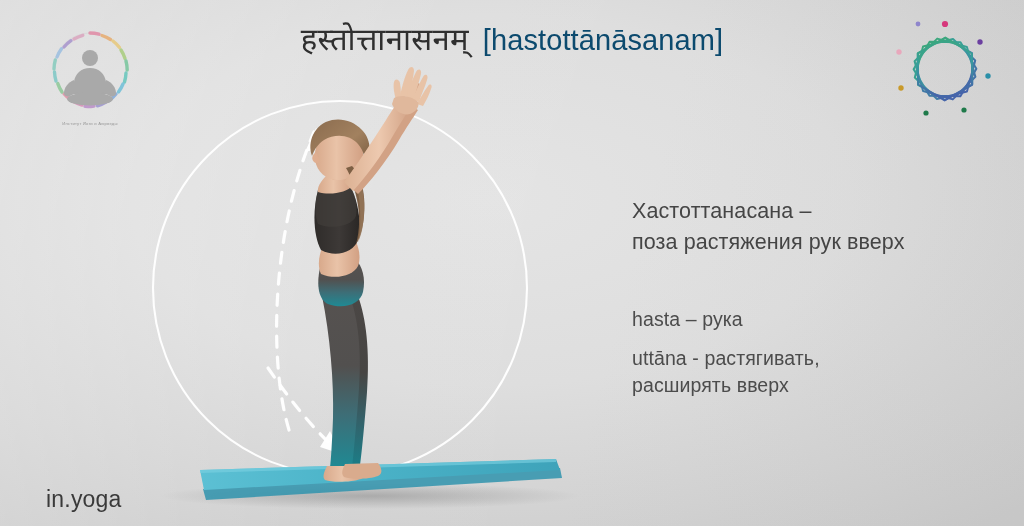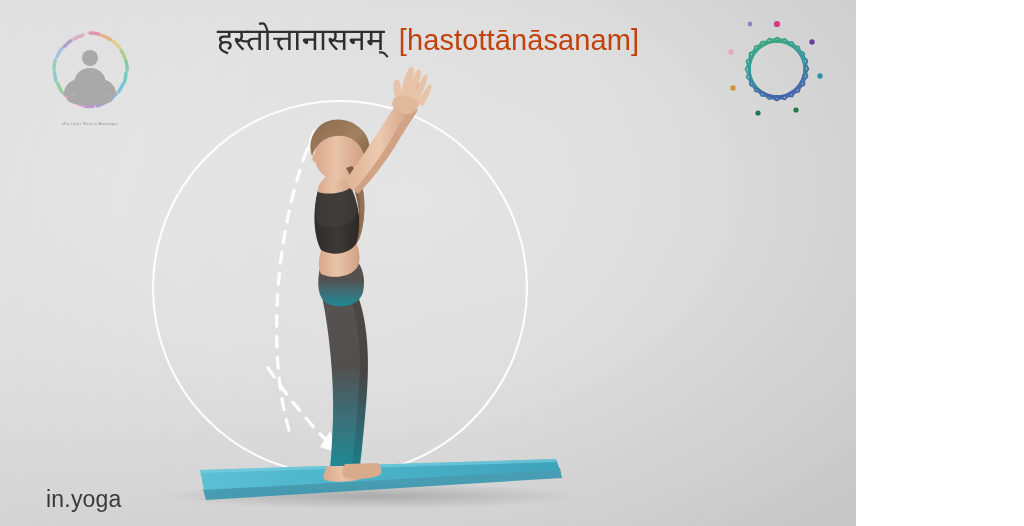--- a/index.html
+++ b/index.html
@@ -2,21 +2,21 @@
 <html><head>
 <meta charset="utf-8">
 <style>
   html, body {
     margin: 0;
     padding: 0;
     background: #ffffff;
   }
   #stage {
     position: relative;
-    width: 856px;
+    width: 1024px;
     height: 526px;
     overflow: hidden;
     font-family: "Liberation Sans", sans-serif;
     background: #dcdcdc;
   }
   
   .bg-base {
     position: absolute;
     inset: 0;
     background:
@@ -41,21 +41,21 @@
   }
   .title-dev {
     font-family: "Liberation Serif", "DejaVu Sans", serif;
     font-size: 31px;
     color: #2f2f2f;
     letter-spacing: 0.3px;
     line-height: 1;
   }
   .title-iast {
     font-size: 29px;
-    color: #c2410c;
+    color: #0c4a6e;
     letter-spacing: 0.1px;
     line-height: 1;
   }
   
   .logo-left {
     position: absolute;
     left: 36px;
     top: 22px;
     width: 108px;
     height: 104px;
@@ -327,16 +327,25 @@
         <circle cx="96" cy="60" r="2.7" fill="#2a8fa8"></circle>
         <circle cx="72" cy="94" r="2.6" fill="#1f7a4a"></circle>
         <circle cx="34" cy="97" r="2.6" fill="#1f7a4a"></circle>
         <circle cx="9" cy="72" r="2.7" fill="#c99a2a"></circle>
         <circle cx="7" cy="36" r="2.7" fill="#e8a8bc"></circle>
         <circle cx="26" cy="8" r="2.4" fill="#8f86cc"></circle>
       </g>
     </svg>
   </div>
 
+  <div class="copy">
+    <p class="lead">Хастоттанасана –</p>
+    <p class="lead">поза растяжения рук вверх</p>
+    <div class="gap-1"></div>
+    <p class="gloss">hasta – рука</p>
+    <div class="gap-2"></div>
+    <p class="gloss">uttāna - растягивать,</p>
+    <p class="gloss">расширять вверх</p>
+  </div>
 
   <div class="brand">in.yoga</div>
 
 </div>
 
 </body></html>

